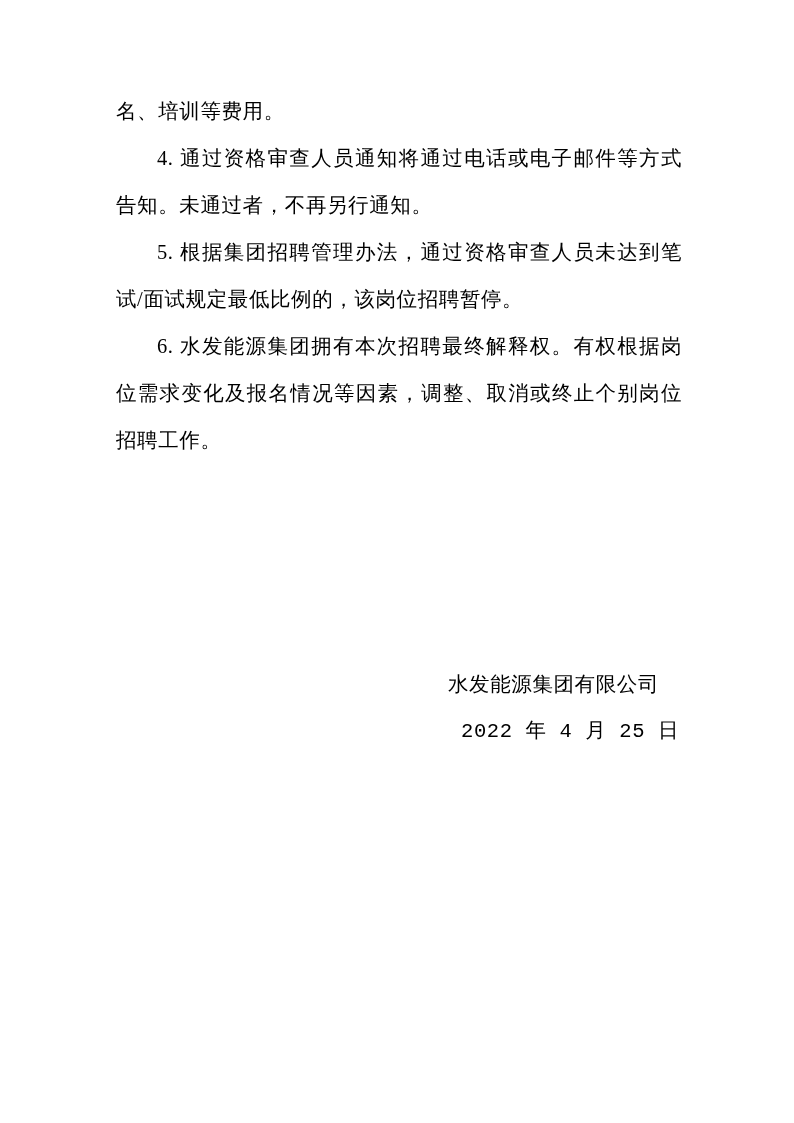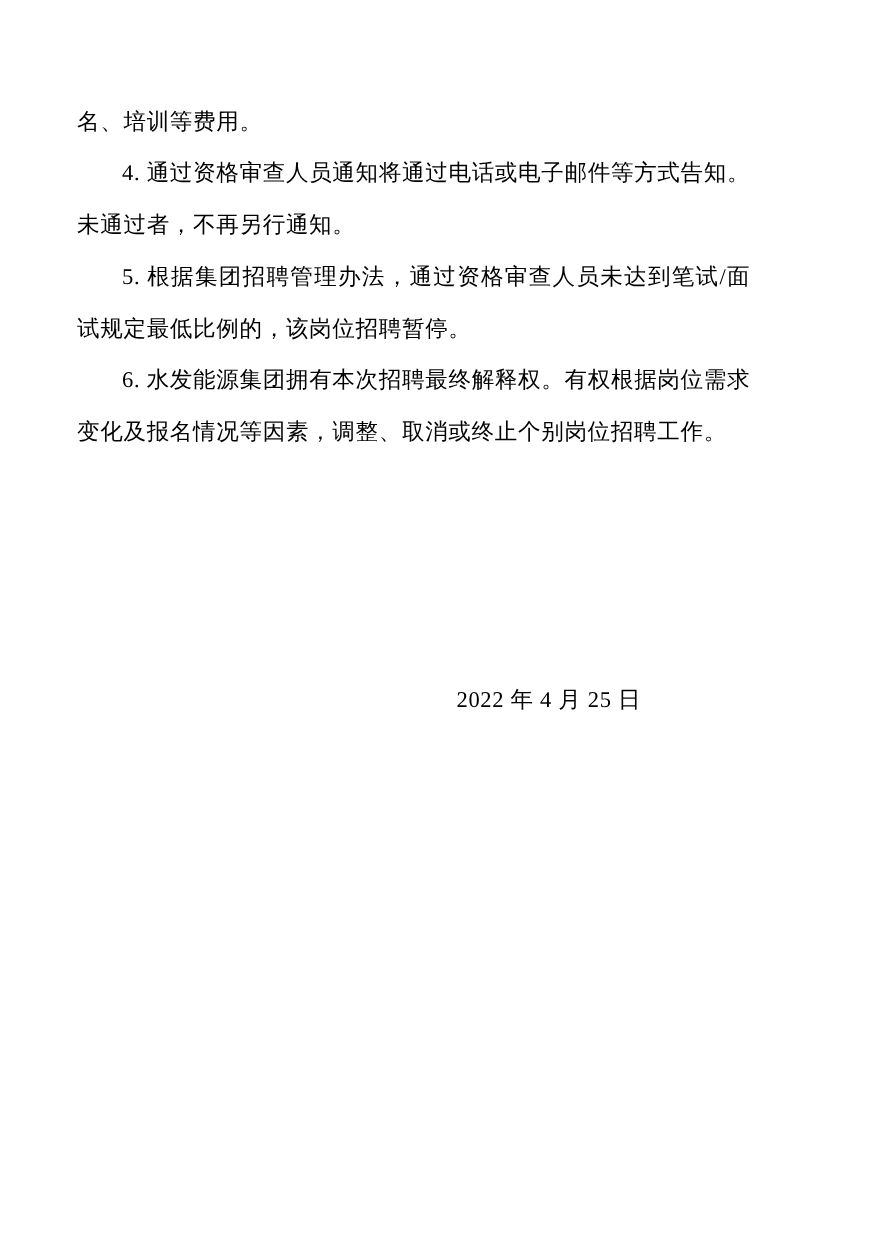--- a/index.html
+++ b/index.html
@@ -15,21 +15,21 @@
     position: relative;
     overflow: hidden;
   }
   .page {
     position: absolute;
     left: 0;
     top: 0;
     width: 794px;
     height: 1123px;
     box-sizing: border-box;
-    padding: 88px 112px 80px 70px;
+    padding: 88px 112px 80px 116px;
   }
   .body-text {
     font-size: 20.5px;
     line-height: 47px;
     letter-spacing: 0.6px;
     text-align: justify;
     text-justify: inter-ideograph;
   }
   .para {
     margin: 0;
@@ -46,21 +46,21 @@
     letter-spacing: 0.6px;
   }
   .sign-line {
     text-align: left;
     padding-left: 332px;
   }
   .sign-line.date {
     padding-left: 345px;
   }
   .latin {
-    font-family: Liberation Serif, serif;
+    font-family: Liberation Mono, monospace;
   }
 </style>
 </head>
 <body>
 
 <div class="page">
   <div class="body-text">
 
     <p class="para">名、培训等费用。</p>
 
@@ -71,15 +71,16 @@
     <p class="para indent">6. 水发能源集团拥有本次招聘最终解释权。有权根据岗位需求变化及报名情况等因素，调整、取消或终止个别岗位招聘工作。</p>
 
     <div class="gap-small"></div>
 
 
 
 
   </div>
 
   <div class="sign-block">
+    <div class="sign-line">水发能源集团有限公司</div>
     <div class="sign-line date latin">2022 年 4 月 25 日</div>
   </div>
 </div>
 
 </body></html>

